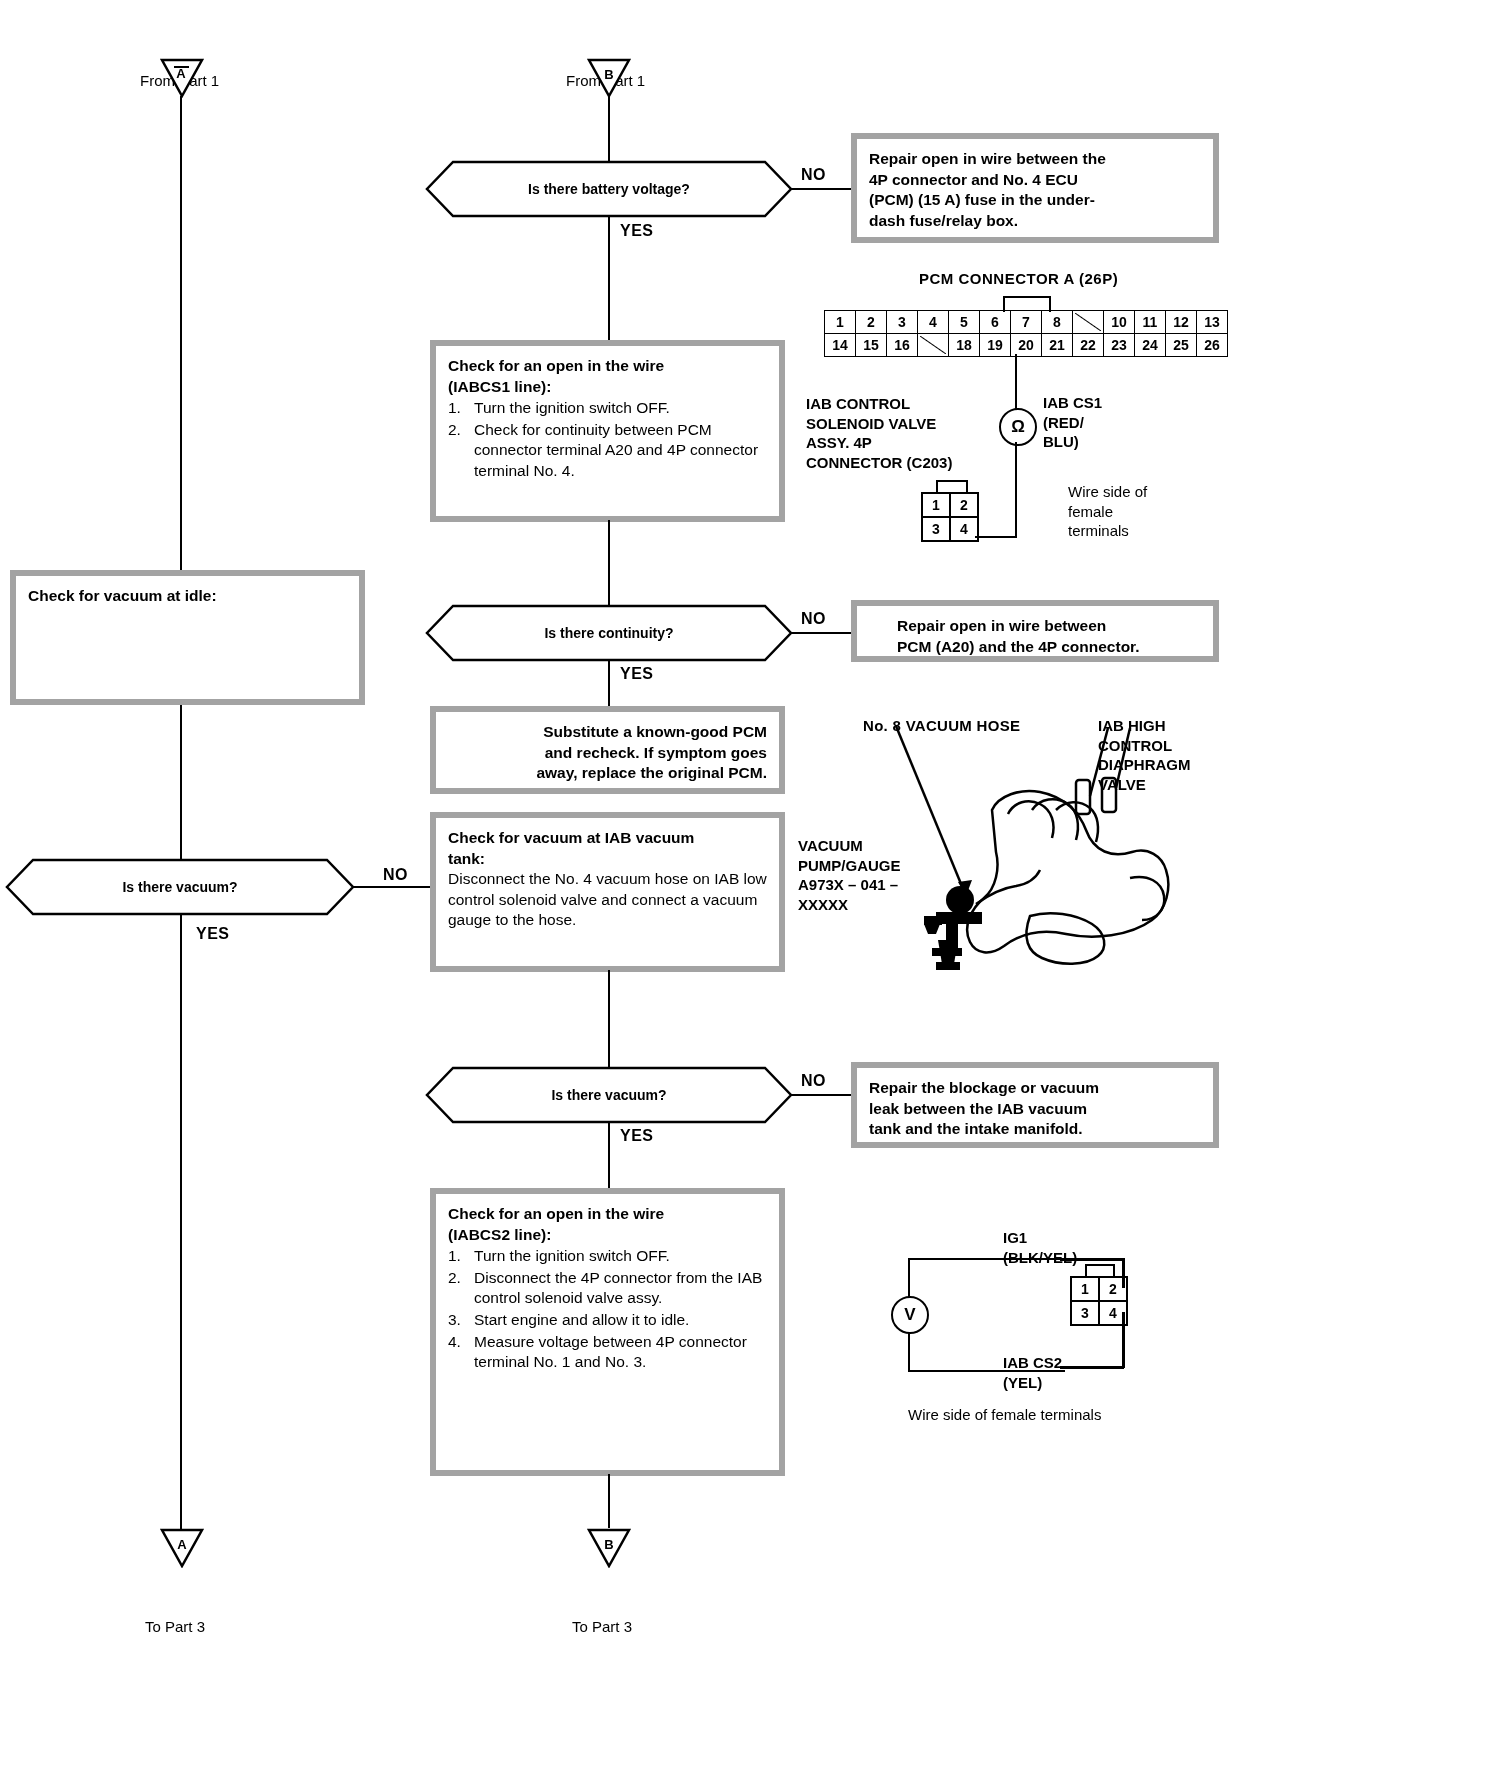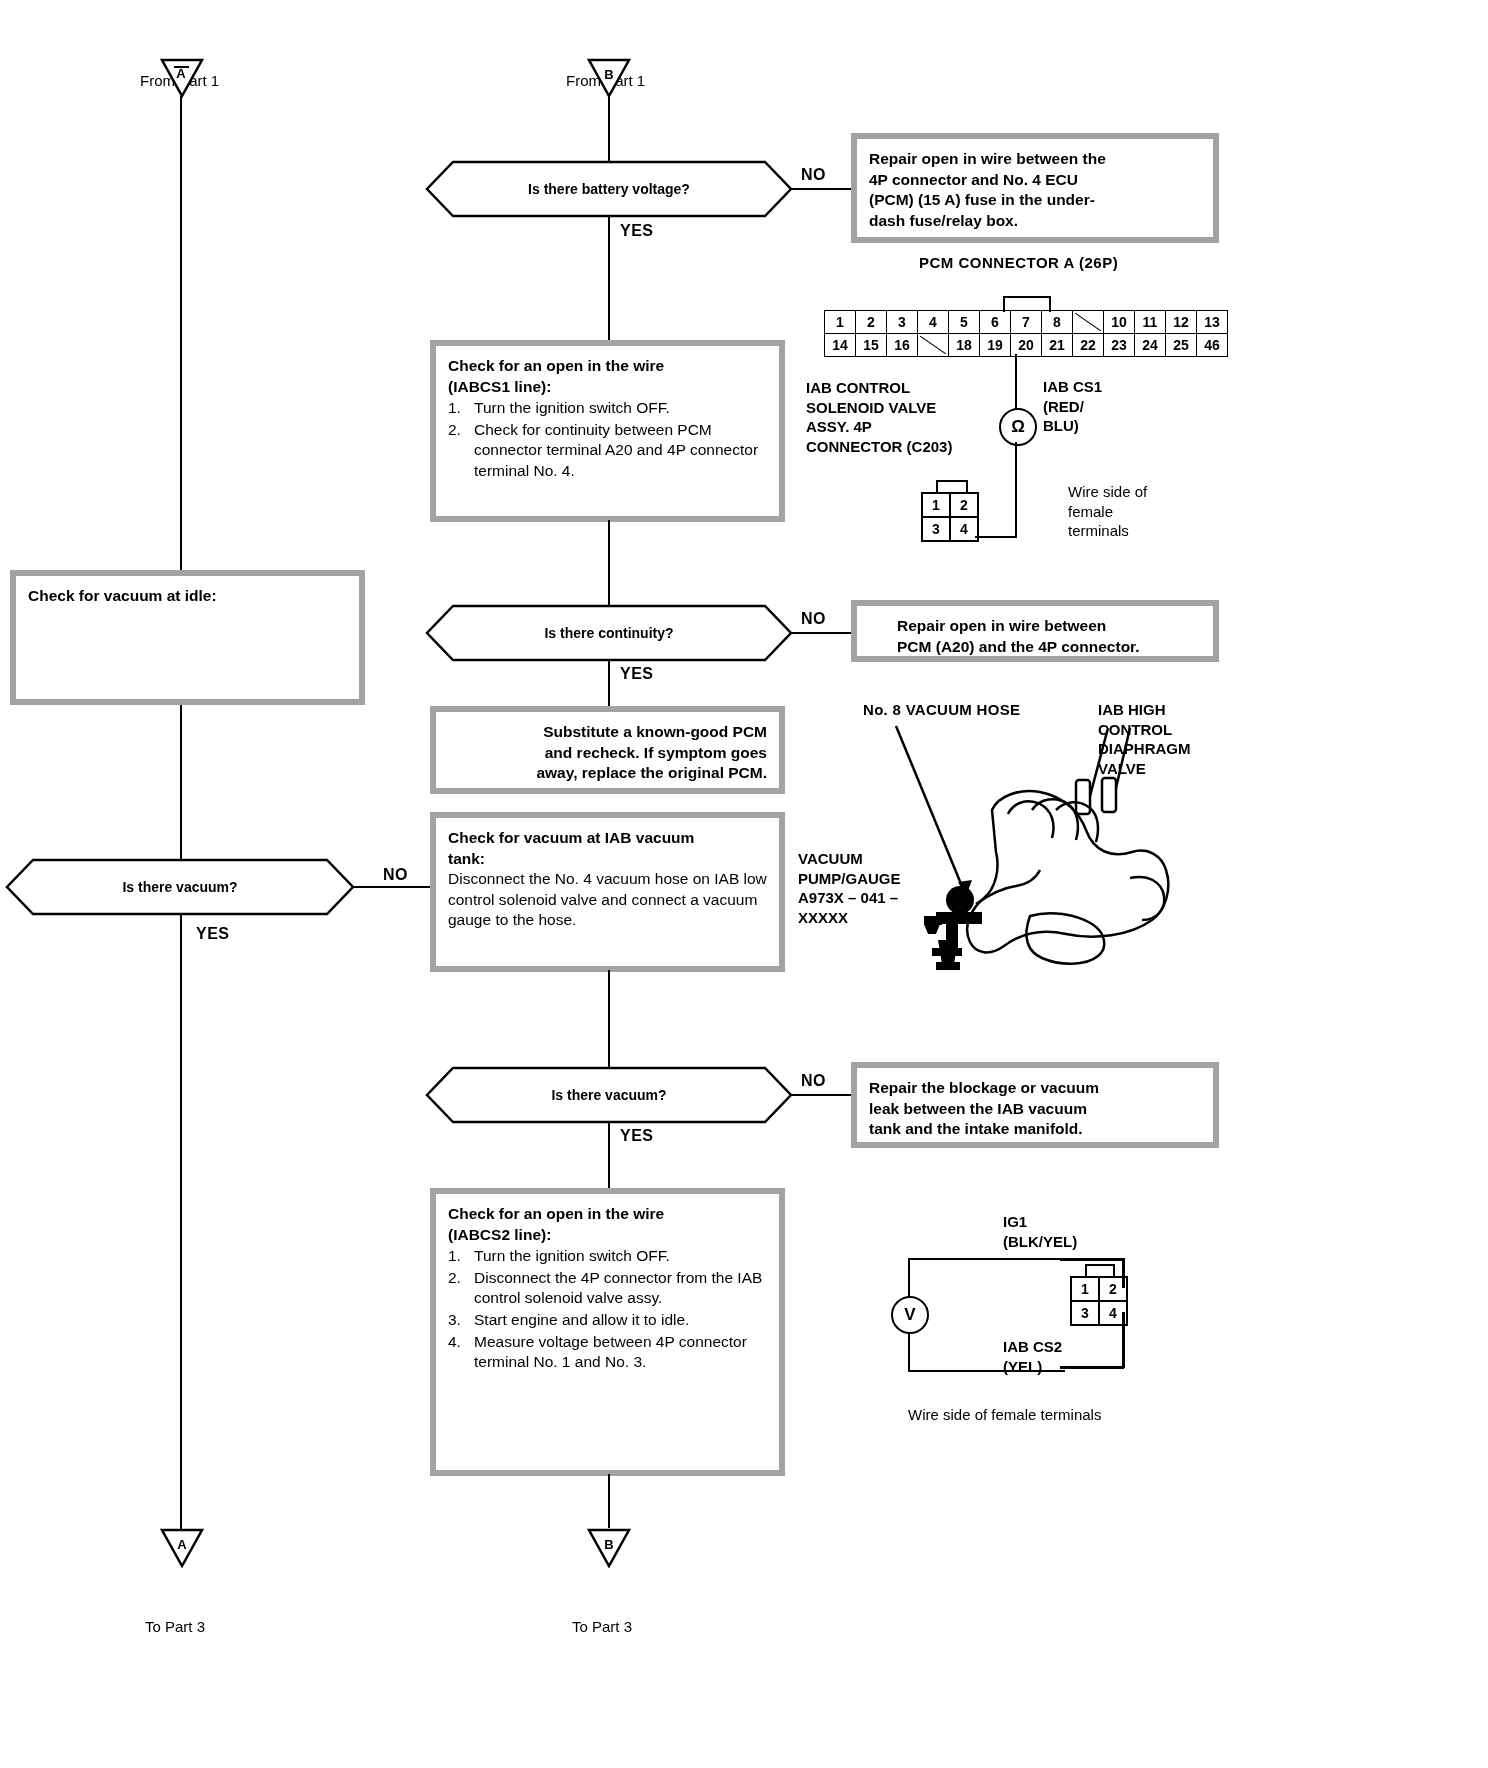--- a/index.html
+++ b/index.html
@@ -36,21 +36,21 @@
   .pingrid td.blank::after{content:"";position:absolute;left:2px;top:2px;
       right:2px;bottom:2px;
       background:linear-gradient(to right top,transparent calc(50% - 1px),#000 50%,transparent calc(50% + 1px));}
   
   .p4{border-collapse:collapse;}
   .p4 td{border:2px solid #000;width:26px;height:22px;text-align:center;
          font-size:14px;font-weight:bold;padding:0;line-height:22px;}
   .meter{width:34px;height:34px;border:2.5px solid #000;border-radius:50%;
          display:flex;align-items:center;justify-content:center;
          font-size:17px;font-weight:bold;background:#fff;}
-  .cap-t{font-size:15px;font-weight:bold;line-height:1.3;}
+  .cap-t{font-size:15px;font-weight:bold;line-height:1.3;margin-top:16px;}
   .cap-n{font-size:15px;font-weight:400;line-height:1.3;}
   .engine{position:absolute;}
 </style>
 </head>
 <body>
 
 <div class="abs lbl" style="left:140px;top:32px;">From Part 1</div>
 <div class="abs conn" style="left:160px;top:58px;">
   <svg width="44" height="40" viewBox="0 0 44 40">
     <polygon points="2,2 42,2 22,38" fill="#fff" stroke="#000" stroke-width="2.5"></polygon>
@@ -233,21 +233,21 @@
     <td>16</td>
     <td class="blank"></td>
     <td>18</td>
     <td>19</td>
     <td>20</td>
     <td>21</td>
     <td>22</td>
     <td>23</td>
     <td>24</td>
     <td>25</td>
-    <td>46</td>
+    <td>26</td>
   </tr>
 </tbody>
   </table>
 
 <div class="abs cap-t" style="left:806px;top:378px;">
   <div>IAB CONTROL</div>
   <div>SOLENOID VALVE</div>
   <div>ASSY. 4P</div>
   <div>CONNECTOR (C203)</div>
 </div>
@@ -285,21 +285,21 @@
   <div>terminals</div>
 </div>
 
 <div class="abs cap-t" style="left:863px;top:700px;letter-spacing:.3px;">No. 8 VACUUM HOSE</div>
 <div class="abs cap-t" style="left:1098px;top:700px;">
   <div>IAB HIGH</div>
   <div>CONTROL</div>
   <div>DIAPHRAGM</div>
   <div>VALVE</div>
 </div>
-<div class="abs cap-t" style="left:798px;top:849px;">
+<div class="abs cap-t" style="left:798px;top:820px;">
   <div>VACUUM</div>
   <div>PUMP/GAUGE</div>
   <div>A973X – 041 –</div>
   <div>XXXXX</div>
 </div>
 
 <svg class="engine" style="left:880px;top:718px;width:320px;height:300px;" viewBox="0 0 320 300">
 
   <line x1="16" y1="8" x2="86" y2="178" stroke="#000" stroke-width="2.5"></line>
   <polygon points="86,178 78,164 92,162" fill="#000"></polygon>

